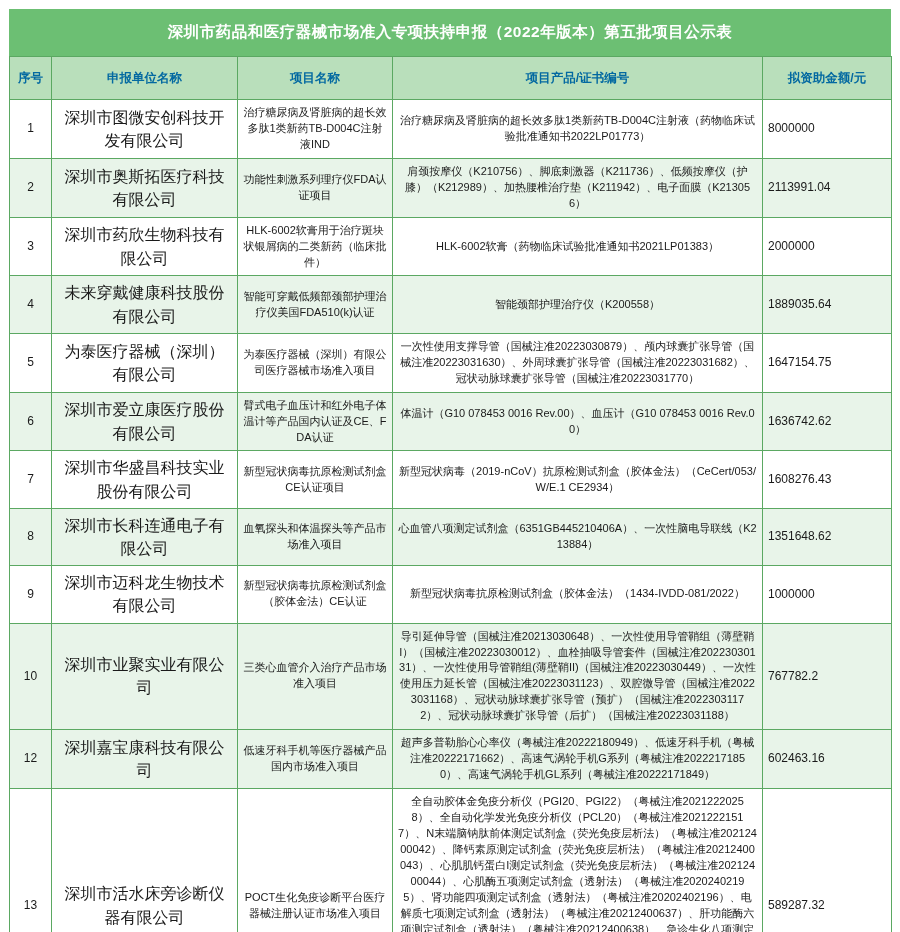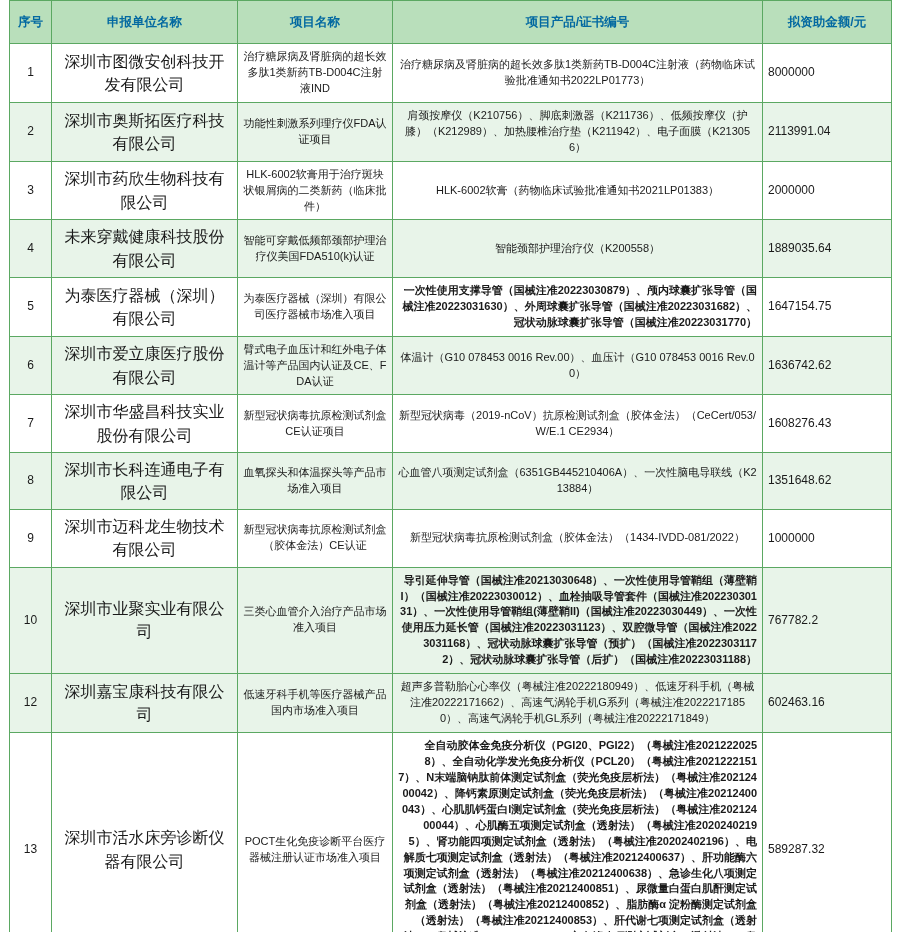--- a/index.html
+++ b/index.html
@@ -62,22 +62,21 @@
   td.c-proj {
     text-align: center;
     font-size: 11px;
     margin-left: 43px;
   }
   td.c-prod {
     text-align: center;
     font-size: 11px;
   }
   td.c-prod.left {
-    text-align: right;
-    font-weight: bold;
+    text-align: center;
   }
   td.c-amt {
     text-align: left;
     font-size: 12px;
   }
   tr.row-odd td {
     background: #ffffff;
   }
   tr.row-even td {
     background: #e8f4e9;
@@ -86,20 +85,21 @@
   col.w-unit { width: 186px; }
   col.w-proj { width: 155px; }
   col.w-prod { width: 370px; }
   col.w-amt { width: 129px; }
 </style>
 </head>
 <body>
 
 <div class="page">
 
+  <div class="title-bar">深圳市药品和医疗器械市场准入专项扶持申报（2022年版本）第五批项目公示表</div>
 
   <table class="main">
     <colgroup>
       <col class="w-idx">
       <col class="w-unit">
       <col class="w-proj">
       <col class="w-prod">
       <col class="w-amt">
     </colgroup>
     <thead>

